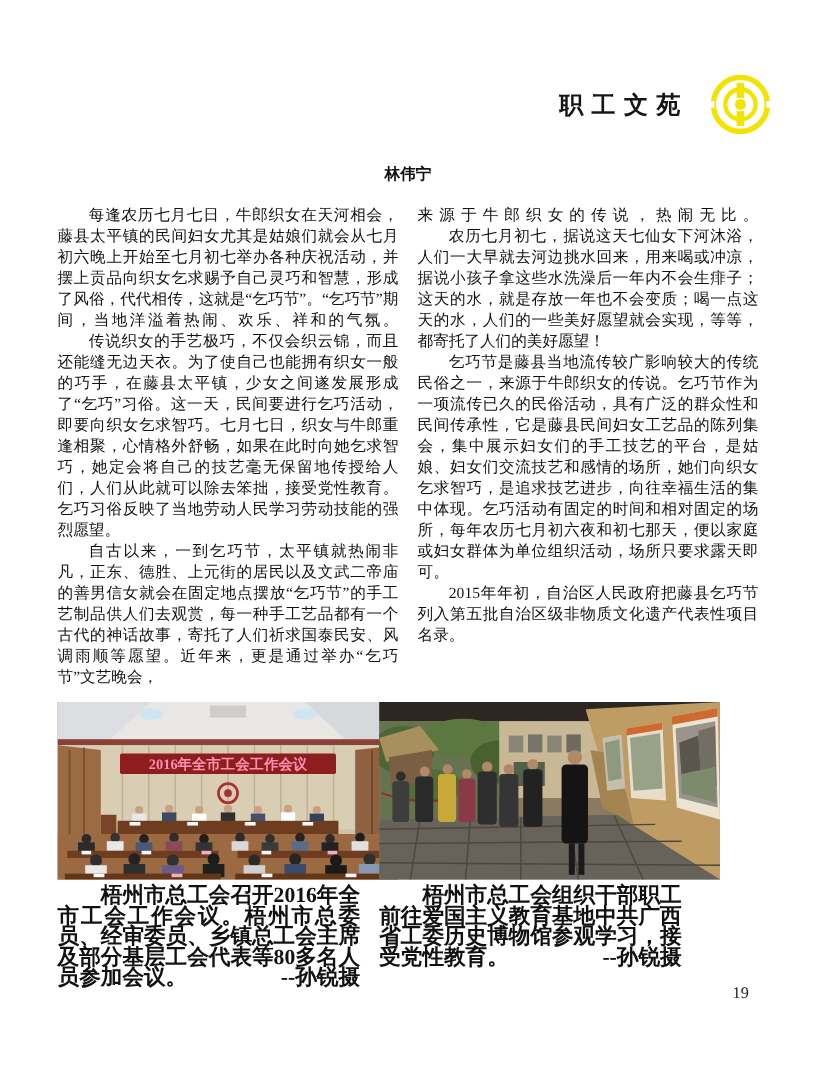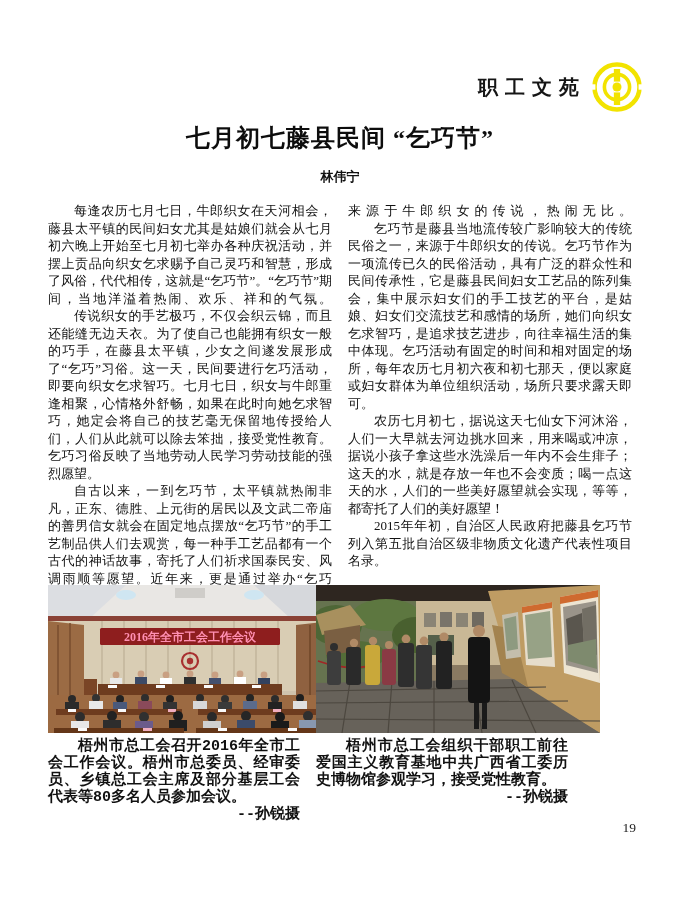--- a/index.html
+++ b/index.html
@@ -1,75 +1,74 @@
 <!DOCTYPE html>
 <html><head>
 <meta charset="utf-8">
 <style>
   html,body{margin:0;padding:0;background:#ffffff;}
   .page{position:relative;width:680px;height:908px;background:#ffffff;overflow:hidden;
         font-family:"Liberation Serif","DejaVu Serif",serif;color:#111;}
   
-  .masthead{position:absolute;top:60px;right:36px;display:flex;align-items:center;gap:4px;}
+  .masthead{position:absolute;top:60px;right:36px;display:flex;align-items:center;gap:16px;}
   .masthead-text{font-size:20px;font-weight:bold;letter-spacing:7px;color:#151515;
                  font-family:"Liberation Serif","DejaVu Serif",serif;white-space:nowrap;}
   .masthead-logo{width:54px;height:54px;display:block;}
   
   .article{position:absolute;left:48px;top:122px;width:584px;}
   .title{text-align:center;font-size:24px;font-weight:bold;letter-spacing:1px;margin:0;color:#0d0d0d;}
   .author{text-align:center;font-size:13px;font-weight:bold;margin:14px 0 16px 0;
           font-family:"Liberation Sans","DejaVu Sans",sans-serif;}
   .columns{display:flex;gap:16px;margin-top:13px;font-family:Liberation Serif, serif;}
   .col{width:284px;font-size:13px;line-height:17.5px;text-align:justify;}
   .col p{margin:0;text-indent:2em;}
   .spread-last{text-align-last:justify;}
   .no-indent{text-indent:0 !important;}
   .attrib{float:right;}
   
   .photos{position:absolute;left:48px;top:585px;width:584px;display:flex;gap:16px;}
   .figure{width:252px;}
   .photo{width:284px;height:148px;display:block;background:#888;}
-  .caption{margin:5px 0 0 0;font-size:15px;line-height:17px;font-weight:bold;
+  .caption{margin:5px 0 0 0;font-size:18px;line-height:17px;font-weight:bold;
            text-align:justify;text-indent:2em;
-           font-family:Liberation Mono, monospace;}
+           font-family:Liberation Serif, serif;}
   .credit{float:right;font-weight:bold;}
   
-  .page-number{position:absolute;top:820px;right:44px;font-size:13.5px;color:#222;}
+  .page-number{position:absolute;top:820px;right:56px;font-size:13.5px;color:#222;}
 </style>
 </head>
 <body>
 
 <div class="page">
 
   <div class="masthead">
     <span class="masthead-text">职工文苑</span>
     <svg class="masthead-logo" viewBox="0 0 60 60">
       <circle cx="30" cy="30" r="25" fill="none" stroke="#f2e300" stroke-width="5"></circle>
       <rect x="0" y="27" width="6" height="6" fill="#ffffff"></rect>
       <rect x="54" y="27" width="6" height="6" fill="#ffffff"></rect>
       <circle cx="30" cy="30" r="14" fill="none" stroke="#f2e300" stroke-width="4"></circle>
       <rect x="26.5" y="10" width="7" height="40" fill="#f2e300"></rect>
       <rect x="26.5" y="24" width="7" height="12" fill="#ffffff"></rect>
       <circle cx="30" cy="30" r="5" fill="#f2e300"></circle>
     </svg>
   </div>
 
   <div class="article">
-    <h1 class="title">七月初七藤县民间 “乞巧节”</h1>
     <div class="author">林伟宁</div>
     <div class="columns">
       <div class="col">
         <p class="spread-last">每逢农历七月七日，牛郎织女在天河相会，藤县太平镇的民间妇女尤其是姑娘们就会从七月初六晚上开始至七月初七举办各种庆祝活动，并摆上贡品向织女乞求赐予自己灵巧和智慧，形成了风俗，代代相传，这就是“乞巧节”。“乞巧节”期间，当地洋溢着热闹、欢乐、祥和的气氛。</p>
         <p>传说织女的手艺极巧，不仅会织云锦，而且还能缝无边天衣。为了使自己也能拥有织女一般的巧手，在藤县太平镇，少女之间遂发展形成了“乞巧”习俗。这一天，民间要进行乞巧活动，即要向织女乞求智巧。七月七日，织女与牛郎重逢相聚，心情格外舒畅，如果在此时向她乞求智巧，她定会将自己的技艺毫无保留地传授给人们，人们从此就可以除去笨拙，接受党性教育。乞巧习俗反映了当地劳动人民学习劳动技能的强烈愿望。</p>
         <p>自古以来，一到乞巧节，太平镇就热闹非凡，正东、德胜、上元街的居民以及文武二帝庙的善男信女就会在固定地点摆放“乞巧节”的手工艺制品供人们去观赏，每一种手工艺品都有一个古代的神话故事，寄托了人们祈求国泰民安、风调雨顺等愿望。近年来，更是通过举办“乞巧节”文艺晚会，</p>
       </div>
       <div class="col">
         <p class="spread-last no-indent">来源于牛郎织女的传说，热闹无比。</p>
+        <p>农历七月初七，据说这天七仙女下河沐浴，人们一大早就去河边挑水回来，用来喝或冲凉，据说小孩子拿这些水洗澡后一年内不会生痱子；这天的水，就是存放一年也不会变质；喝一点这天的水，人们的一些美好愿望就会实现，等等，都寄托了人们的美好愿望！</p>
         <p>乞巧节是藤县当地流传较广影响较大的传统民俗之一，来源于牛郎织女的传说。乞巧节作为一项流传已久的民俗活动，具有广泛的群众性和民间传承性，它是藤县民间妇女工艺品的陈列集会，集中展示妇女们的手工技艺的平台，是姑娘、妇女们交流技艺和感情的场所，她们向织女乞求智巧，是追求技艺进步，向往幸福生活的集中体现。乞巧活动有固定的时间和相对固定的场所，每年农历七月初六夜和初七那天，便以家庭或妇女群体为单位组织活动，场所只要求露天即可。</p>
-        <p>农历七月初七，据说这天七仙女下河沐浴，人们一大早就去河边挑水回来，用来喝或冲凉，据说小孩子拿这些水洗澡后一年内不会生痱子；这天的水，就是存放一年也不会变质；喝一点这天的水，人们的一些美好愿望就会实现，等等，都寄托了人们的美好愿望！</p>
         <p><span>2015年年初，自治区人民政府把藤县乞巧节列入第五批自治区级非物质文化遗产代表性项目名录。</span></p>
       </div>
     </div>
   </div>
 
   <div class="photos">
 
     <figure class="figure" style="margin:0">
       <svg class="photo" viewBox="0 0 284 148">
         <rect width="284" height="148" fill="#cfc3ad"></rect>

